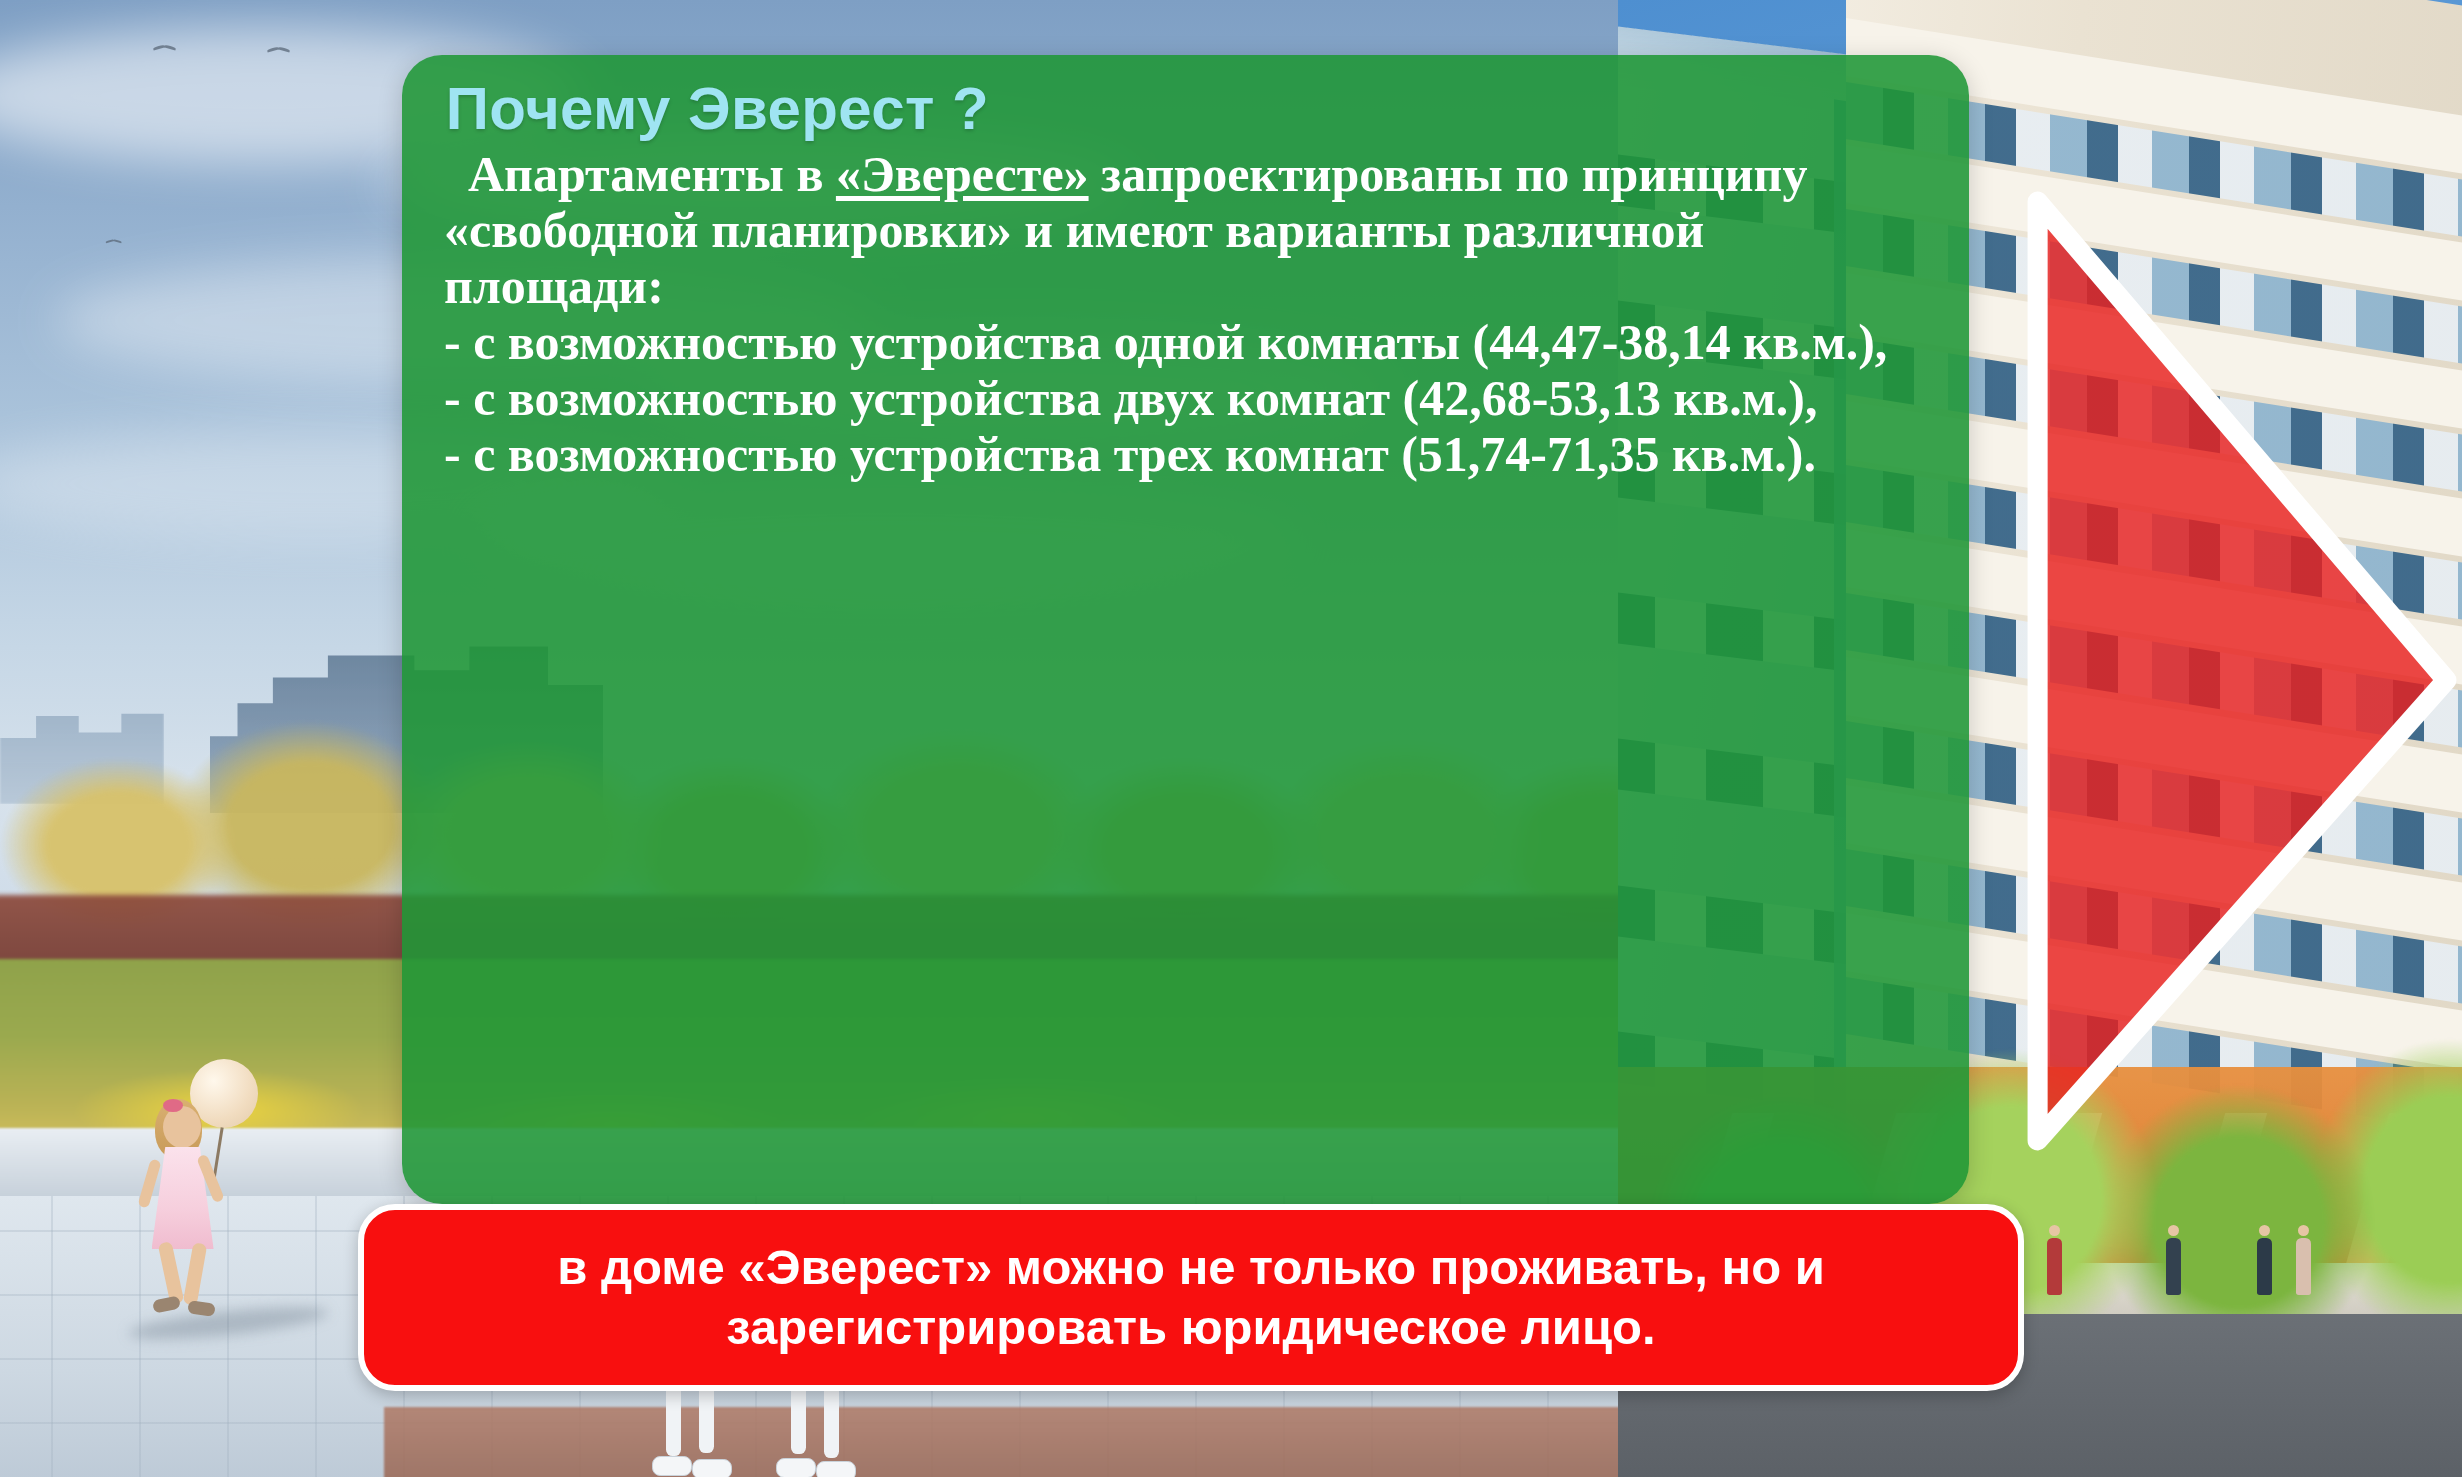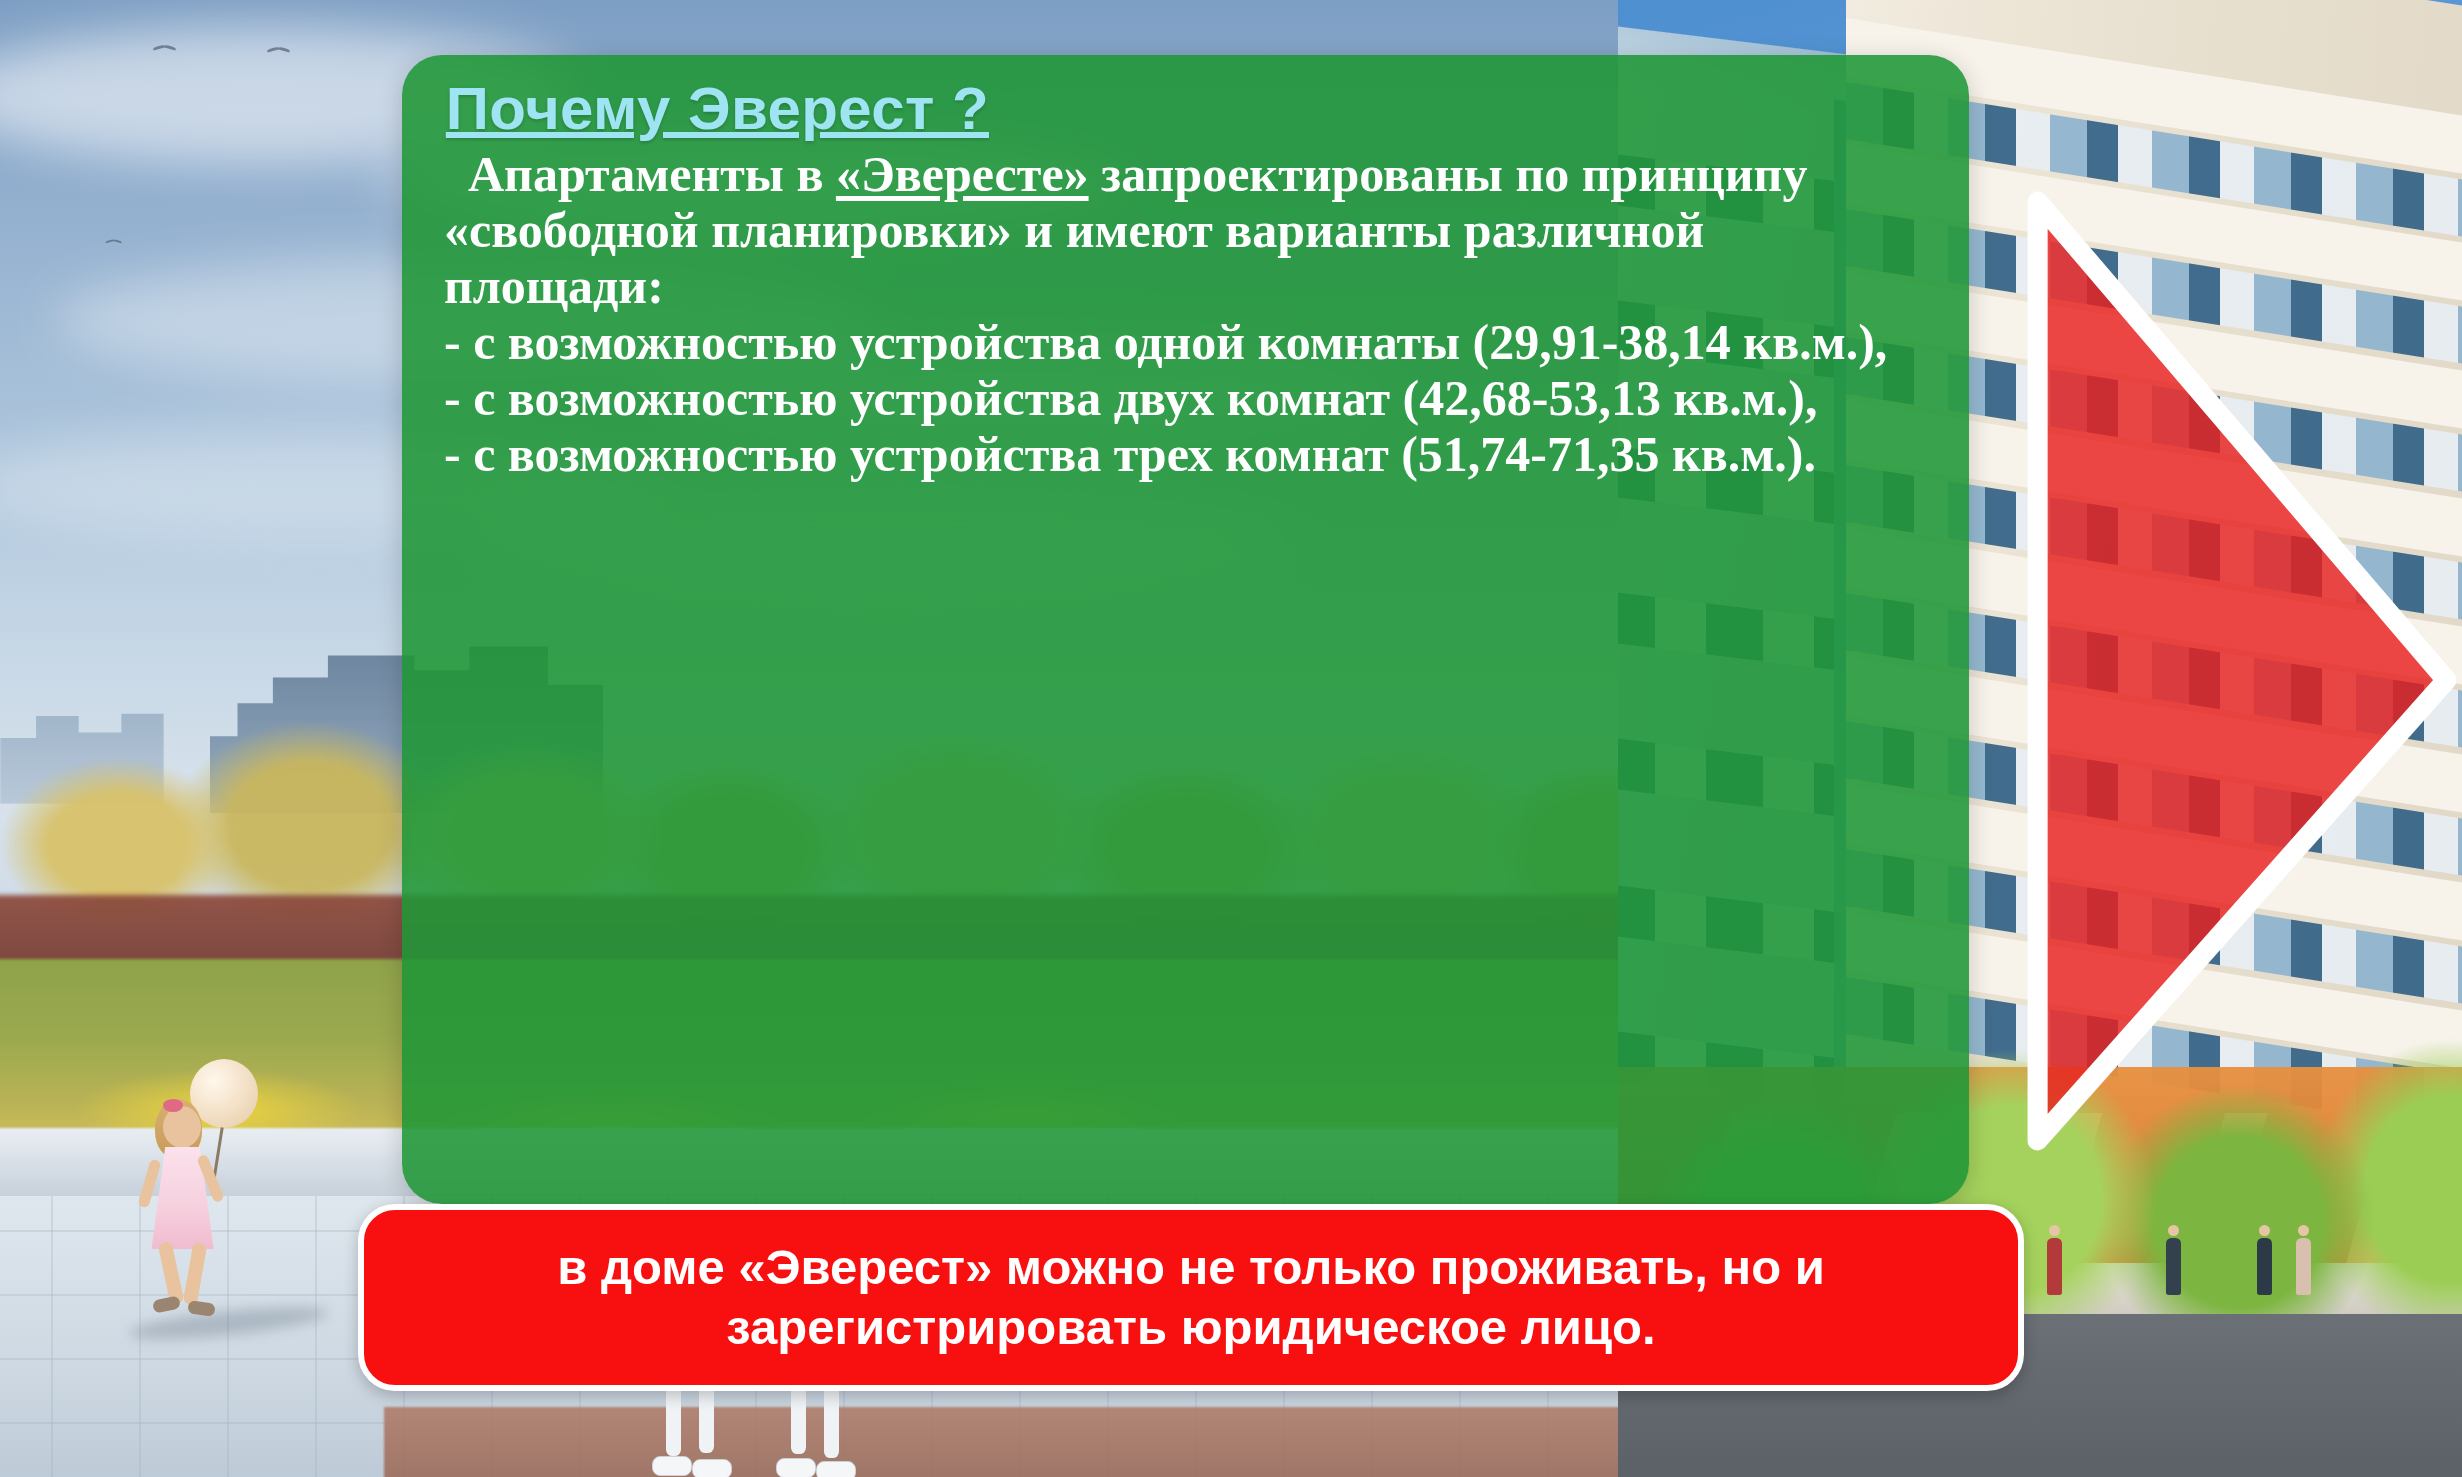--- a/index.html
+++ b/index.html
@@ -150,21 +150,20 @@
     background:rgba(31,150,53,.88);
     border-radius:40px;
     box-shadow:0 5.5px 24px rgba(0,0,0,.18);
     overflow:hidden;
   }
   .green-inner{position:absolute;inset:0;padding:20px 42px 0 42px;box-sizing:border-box;}
   .card-title{
     color:#9fe4f2;font-size:60px;font-weight:bold;line-height:1.12;
     margin:0 0 3.7px 1.8px;letter-spacing:0.4px;
     text-shadow:0 1.8px 3.7px rgba(0,0,0,.18);
-    text-decoration:underline;
   }
   .card-body{color:#ffffff;font-size:50px;font-weight:bold;line-height:1.12;}
   .card-body p{margin:0;font-family:Liberation Serif, serif;}
   .card-body p.indent{text-indent:24px;}
   .card-body u{text-decoration:underline;text-underline-offset:4.6px;}
 
   
   .arrow-wrap{position:absolute;left:2023px;top:187px;width:438px;height:968px;}
   .arrow-svg{position:absolute;inset:0;width:100%;height:100%;overflow:visible;}
 
@@ -310,21 +309,21 @@
     <svg class="arrow-svg" viewBox="0 0 480 1060" preserveAspectRatio="none" aria-hidden="true">
       <polygon points="16,16 464,540 16,1044" fill="#e8201f" fill-opacity="0.82" stroke="#ffffff" stroke-width="22" stroke-linejoin="round"></polygon>
     </svg>
   </div>
 
   <div class="green-card">
     <div class="green-inner">
       <h1 class="card-title">Почему Эверест ?</h1>
       <div class="card-body">
         <p class="indent"><span>Апартаменты в </span><u>«Эвересте»</u><span> запроектированы по принципу «свободной планировки» и имеют варианты различной площади:</span></p>
-        <p>- с возможностью устройства одной комнаты (29,91-38,14 кв.м.),</p>
+        <p>- с возможностью устройства одной комнаты (44,47-38,14 кв.м.),</p>
         <p>- с возможностью устройства двух комнат (42,68-53,13 кв.м.),</p>
         <p>- с возможностью устройства трех комнат (51,74-71,35 кв.м.).</p>
       </div>
     </div>
   </div>
 
   <div class="red-banner">
     <p>в доме «Эверест»  можно не только проживать, но и зарегистрировать юридическое лицо.</p>
   </div>
 

